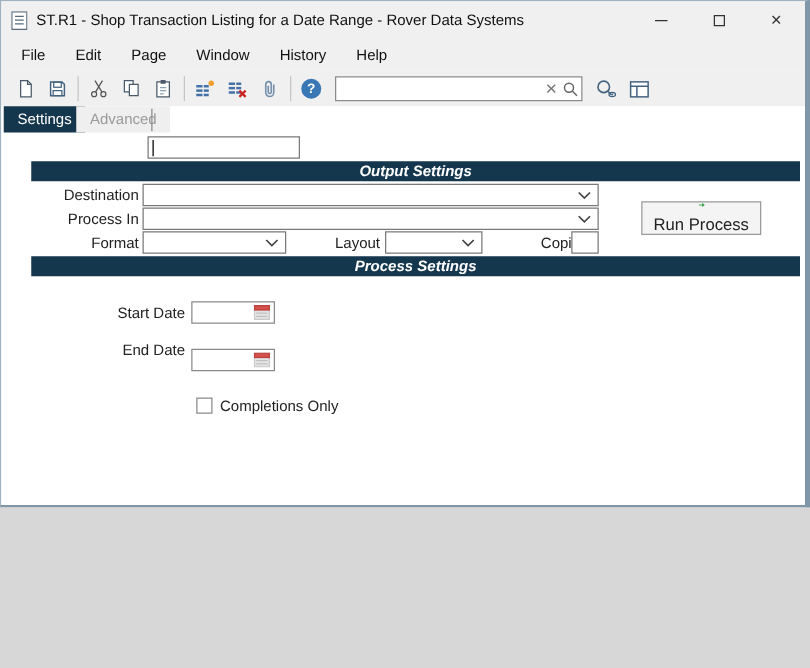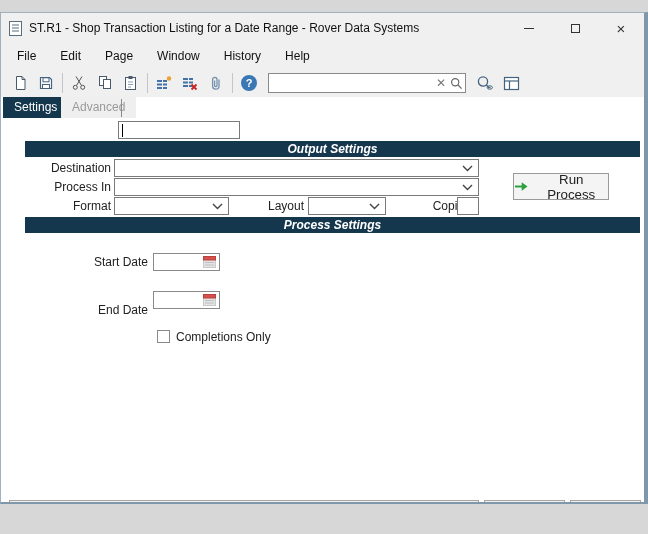--- a/index.html
+++ b/index.html
@@ -1,23 +1,23 @@
 <!DOCTYPE html>
 <html><head>
 <meta charset="utf-8">
 <style>
   * { margin:0; padding:0; box-sizing:border-box; }
   html,body { background:#d7d7d7; }
   body { font-family:"Liberation Sans","DejaVu Sans",sans-serif; font-size:12px; color:#1a1a1a; }
 
   .window{
-    position:relative; width:648px; height:492px; background:#ffffff;
+    position:relative; width:648px; height:406px; background:#ffffff;
     border-top:1px solid #9fb0bf; border-left:1px solid #9fb0bf;
     border-right:4px solid #8096a9; border-bottom:2px solid #8096a9;
-    display:flex; flex-direction:column; overflow:hidden;margin-top:12px;
+    display:flex; flex-direction:column; overflow:hidden;
   }
 
   
   .titlebar{ height:30px; background:#f0f0f0; display:flex; align-items:center; padding-left:8px; flex:0 0 auto; }
   .title-icon{ width:13px; height:15px; margin-right:7px; flex:0 0 auto; }
   .title-text{ font-size:12px; color:#111; white-space:nowrap; }
   .win-controls{ margin-left:auto; display:flex; height:100%; }
   .win-btn{ width:46px; height:100%; display:flex; align-items:center; justify-content:center; color:#333; }
   .glyph-min{ width:10px; height:1px; background:#333; }
   .glyph-max{ width:9px; height:9px; border:1px solid #333; }
@@ -47,21 +47,21 @@
 
   .row-label{ position:absolute; height:18px; line-height:18px; text-align:right; color:#222; white-space:nowrap; }
 
   .field{ position:absolute; background:#fff; border:1px solid #7a7a7a; height:18px; }
   .caret{ position:absolute; left:3px; top:2px; width:1px; height:13px; background:#000; }
 
   .section-bar{ position:absolute; left:24px; right:4px; height:16px; background:#15374e; color:#fff; font-weight:bold; text-align:center; line-height:16px;font-style:italic; }
 
   .combo{ position:absolute; height:18px; background:#fff; border:1px solid #7a7a7a; display:flex; align-items:center; justify-content:flex-end; padding-right:5px; }
 
-  .run-btn{ position:absolute; left:512px; top:76px; width:96px; height:27px; background:#f4f4f4; border:1px solid #9a9a9a; display:flex; align-items:center; justify-content:center; gap:6px; color:#222; }
+  .run-btn{ position:absolute; left:512px; top:76px; width:96px; height:27px; background:#f4f4f4; border:1px solid #9a9a9a; display:flex; align-items:center; justify-content:center; gap:6px; color:#222;flex-direction:column; }
 
   .date-field{ position:absolute; width:67px; height:18px; background:#fff; border:1px solid #8a8a8a; display:flex; align-items:center; justify-content:flex-end; padding-right:3px; }
   .cal-icon{ width:13px; height:12px; }
 
   .checkbox{ position:absolute; width:13px; height:13px; border:1px solid #8a8a8a; background:#fff; }
   .check-label{ position:absolute; height:14px; line-height:14px; color:#222; }
 
   .status-panel{ position:absolute; height:17px; background:#f1f1f1; border:1px solid #a5a5a5; }
 
   
@@ -263,21 +263,21 @@
     <div class="row-label" style="left:0; width:147px; top:156px;">Start Date</div>
     <div class="date-field" style="left:152px; top:156px;">
       <svg class="cal-icon" viewBox="0 0 13 12">
         <rect x="0.5" y="0.5" width="12" height="11" fill="#e4e4e4" stroke="#c9c9c9"></rect>
         <rect x="0.5" y="0.5" width="12" height="3.5" fill="#d6514d" stroke="#b8423e"></rect>
         <line x1="2" y1="6.5" x2="11" y2="6.5" stroke="#c0c0c0"></line>
         <line x1="2" y1="9" x2="11" y2="9" stroke="#c0c0c0"></line>
       </svg>
     </div>
 
-    <div class="row-label" style="left:0; width:147px; top:204px;text-align:right;">End Date</div>
+    <div class="row-label" style="left:0; width:147px; top:186px;text-align:right;">End Date</div>
     <div class="date-field" style="left:152px; top:194px;">
       <svg class="cal-icon" viewBox="0 0 13 12">
         <rect x="0.5" y="0.5" width="12" height="11" fill="#e4e4e4" stroke="#c9c9c9"></rect>
         <rect x="0.5" y="0.5" width="12" height="3.5" fill="#d6514d" stroke="#b8423e"></rect>
         <line x1="2" y1="6.5" x2="11" y2="6.5" stroke="#c0c0c0"></line>
         <line x1="2" y1="9" x2="11" y2="9" stroke="#c0c0c0"></line>
       </svg>
     </div>
 
     <div class="checkbox" style="left:156px; top:233px;"></div>

